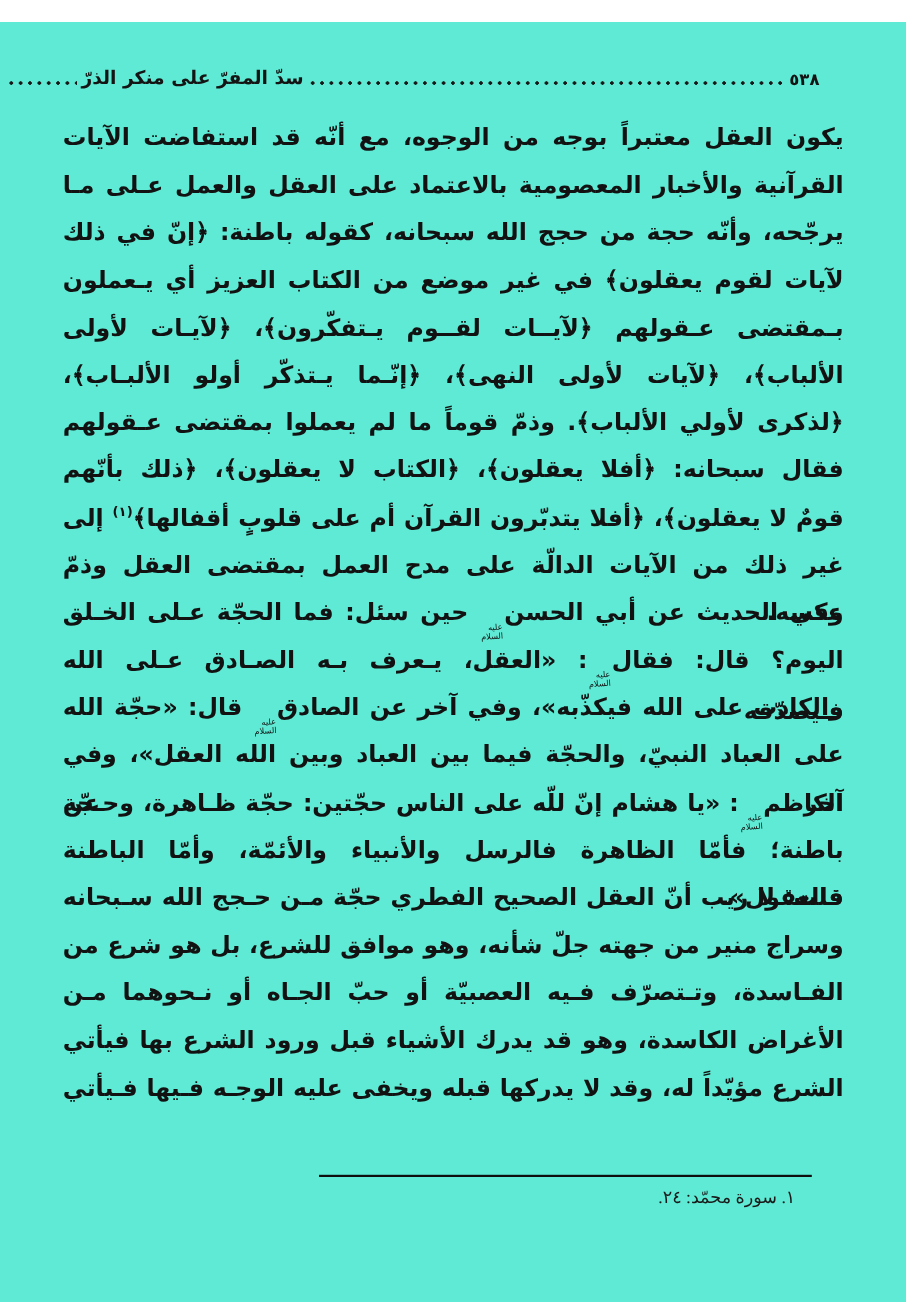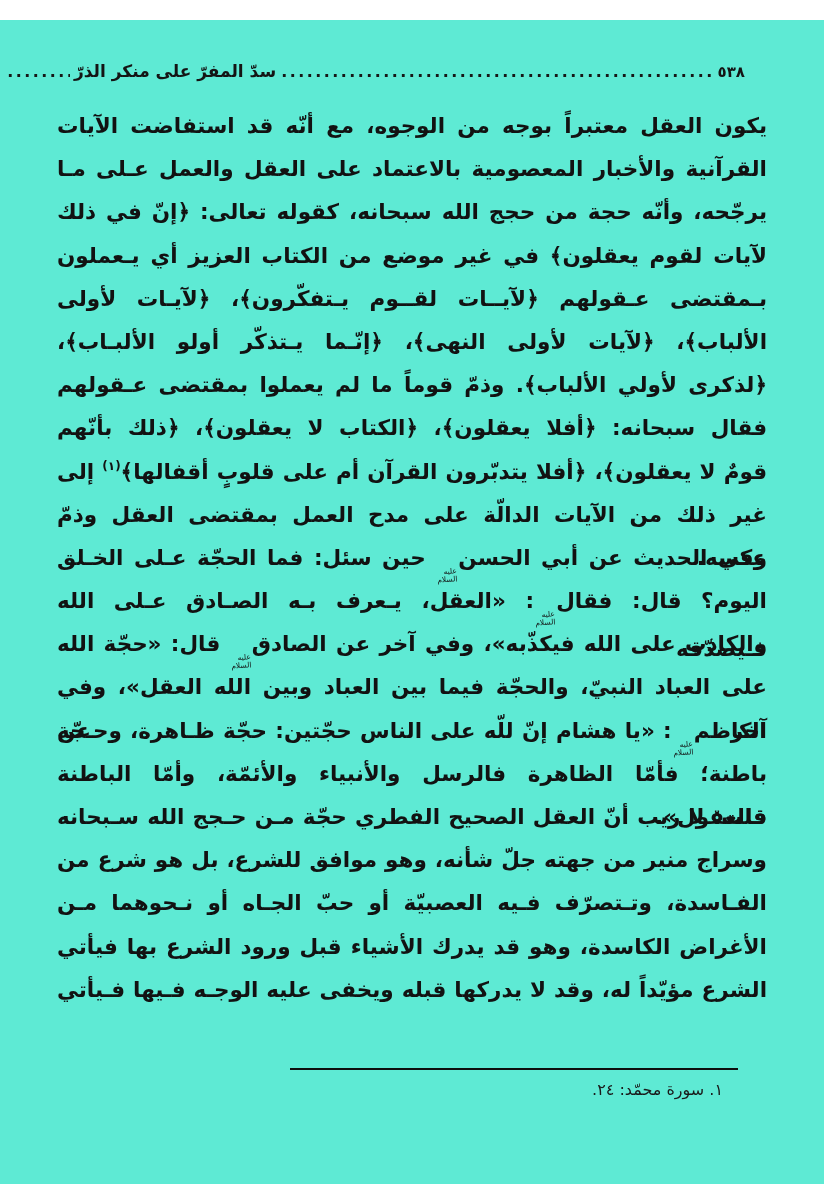--- a/index.html
+++ b/index.html
@@ -101,38 +101,39 @@
     margin-right: 86px;
   }
   .fn-text {
     direction: rtl;
     text-align: right;
     margin: 9px 101px 0 0;
     font-size: 16px;
     font-weight: 400;
     color: #1a1a1a;
     line-height: 1.4;
+    font-family: Liberation Serif, serif;
   }
 </style>
 </head>
 <body>
 
 <div class="page">
 
   <div class="header">
     <div class="leader leader-left"></div>
     <div class="head-title">سدّ المفرّ على منكر الذرّ</div>
     <div class="leader leader-main"></div>
     <div class="page-number">٥٣٨</div>
   </div>
 
   <div class="textblock">
       <div class="bline">يكون العقل معتبراً بوجه من الوجوه، مع أنّه قد استفاضت الآيات</div>
       <div class="bline">القرآنية والأخبار المعصومية بالاعتماد على العقل والعمل عـلى مـا</div>
-      <div class="bline">يرجّحه، وأنّه حجة من حجج الله سبحانه، كقوله تعالى: ﴿إنّ في ذلك</div>
+      <div class="bline">يرجّحه، وأنّه حجة من حجج الله سبحانه، كقوله باطنة: ﴿إنّ في ذلك</div>
       <div class="bline">لآيات لقوم يعقلون﴾ في غير موضع من الكتاب العزيز أي يـعملون</div>
       <div class="bline">بـمقتضى عـقولهم ﴿لآيــات لقــوم يـتفكّرون﴾، ﴿لآيـات لأولى</div>
       <div class="bline">الألباب﴾، ﴿لآيات لأولى النهى﴾، ﴿إنّـما يـتذكّر أولو الألبـاب﴾،</div>
       <div class="bline">﴿لذكرى لأولي الألباب﴾. وذمّ قوماً ما لم يعملوا بمقتضى عـقولهم</div>
       <div class="bline">فقال سبحانه: ﴿أفلا يعقلون﴾، ﴿الكتاب لا يعقلون﴾، ﴿ذلك بأنّهم</div>
       <div class="bline">قومٌ لا يعقلون﴾، ﴿أفلا يتدبّرون القرآن أم على قلوبٍ أقفالها﴾<sup class="fnref">(١)</sup> إلى</div>
       <div class="bline">غير ذلك من الآيات الدالّة على مدح العمل بمقتضى العقل وذمّ عكسه.</div>
       <div class="bline">وفي الحديث عن أبي الحسن<span class="honorific">
           <span>عليه</span>
           <span>السلام</span>

